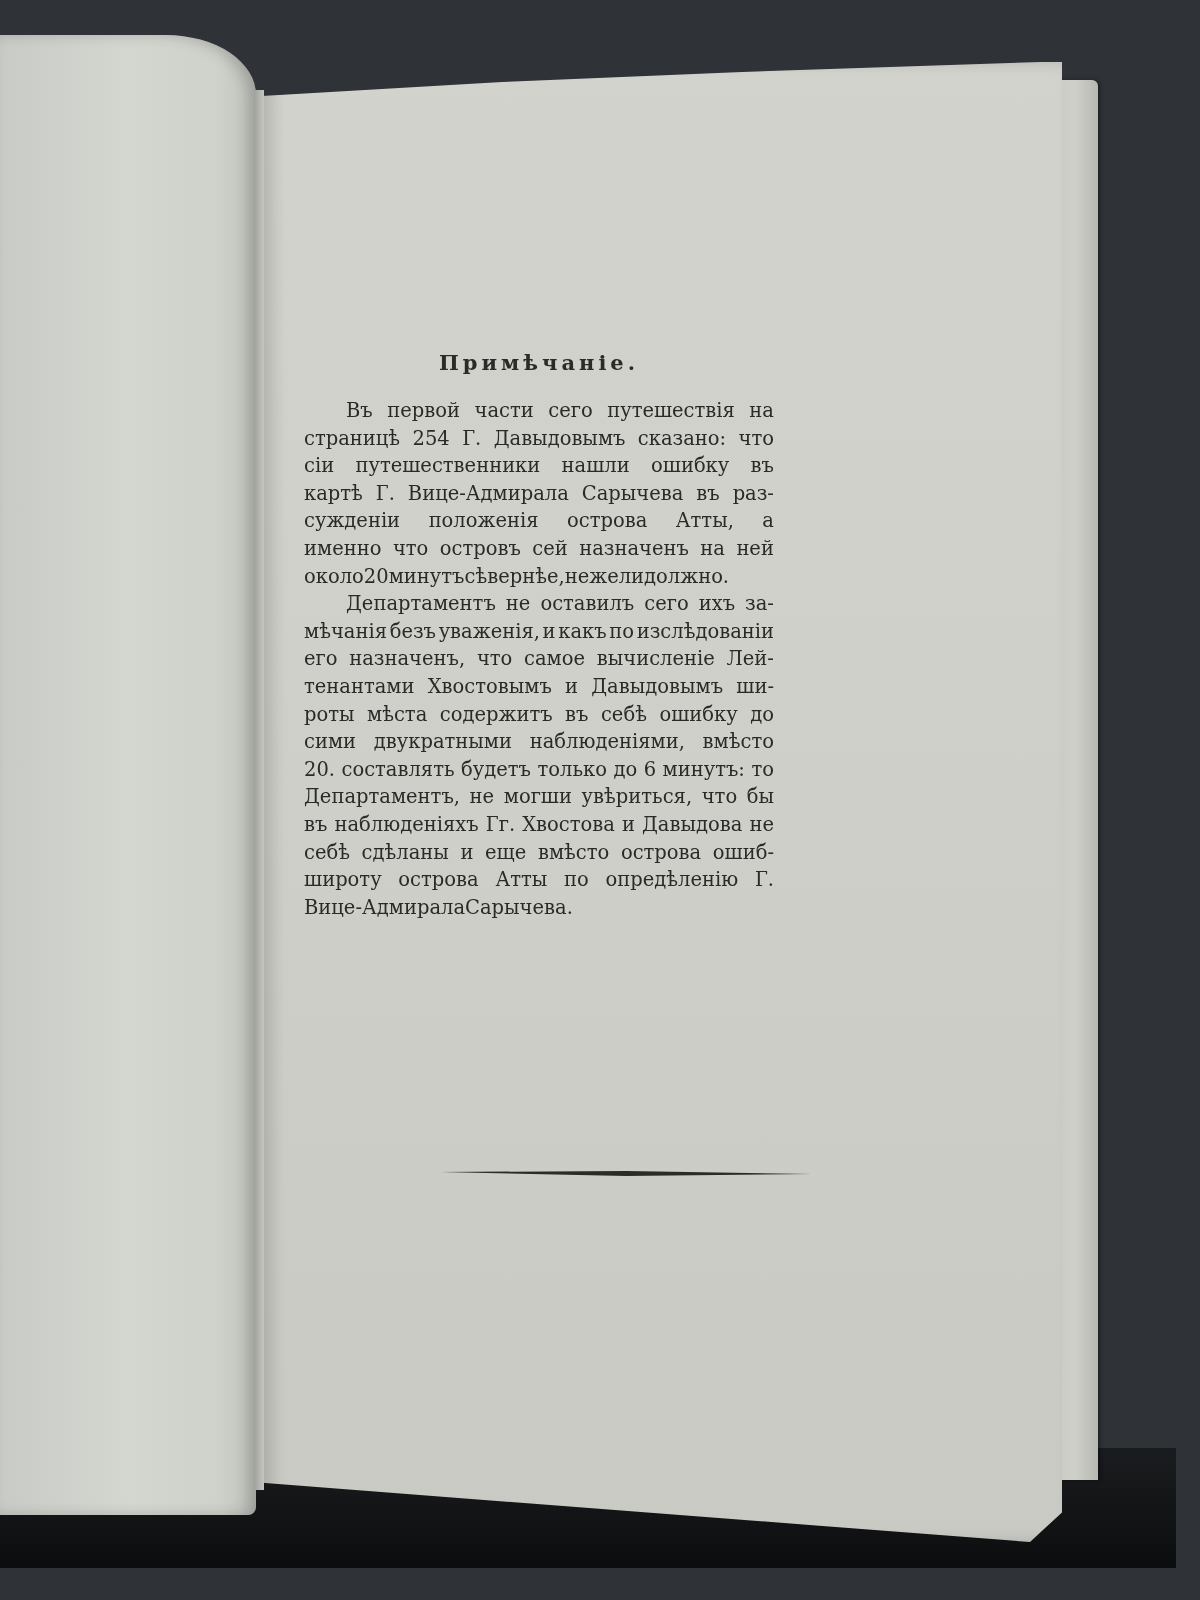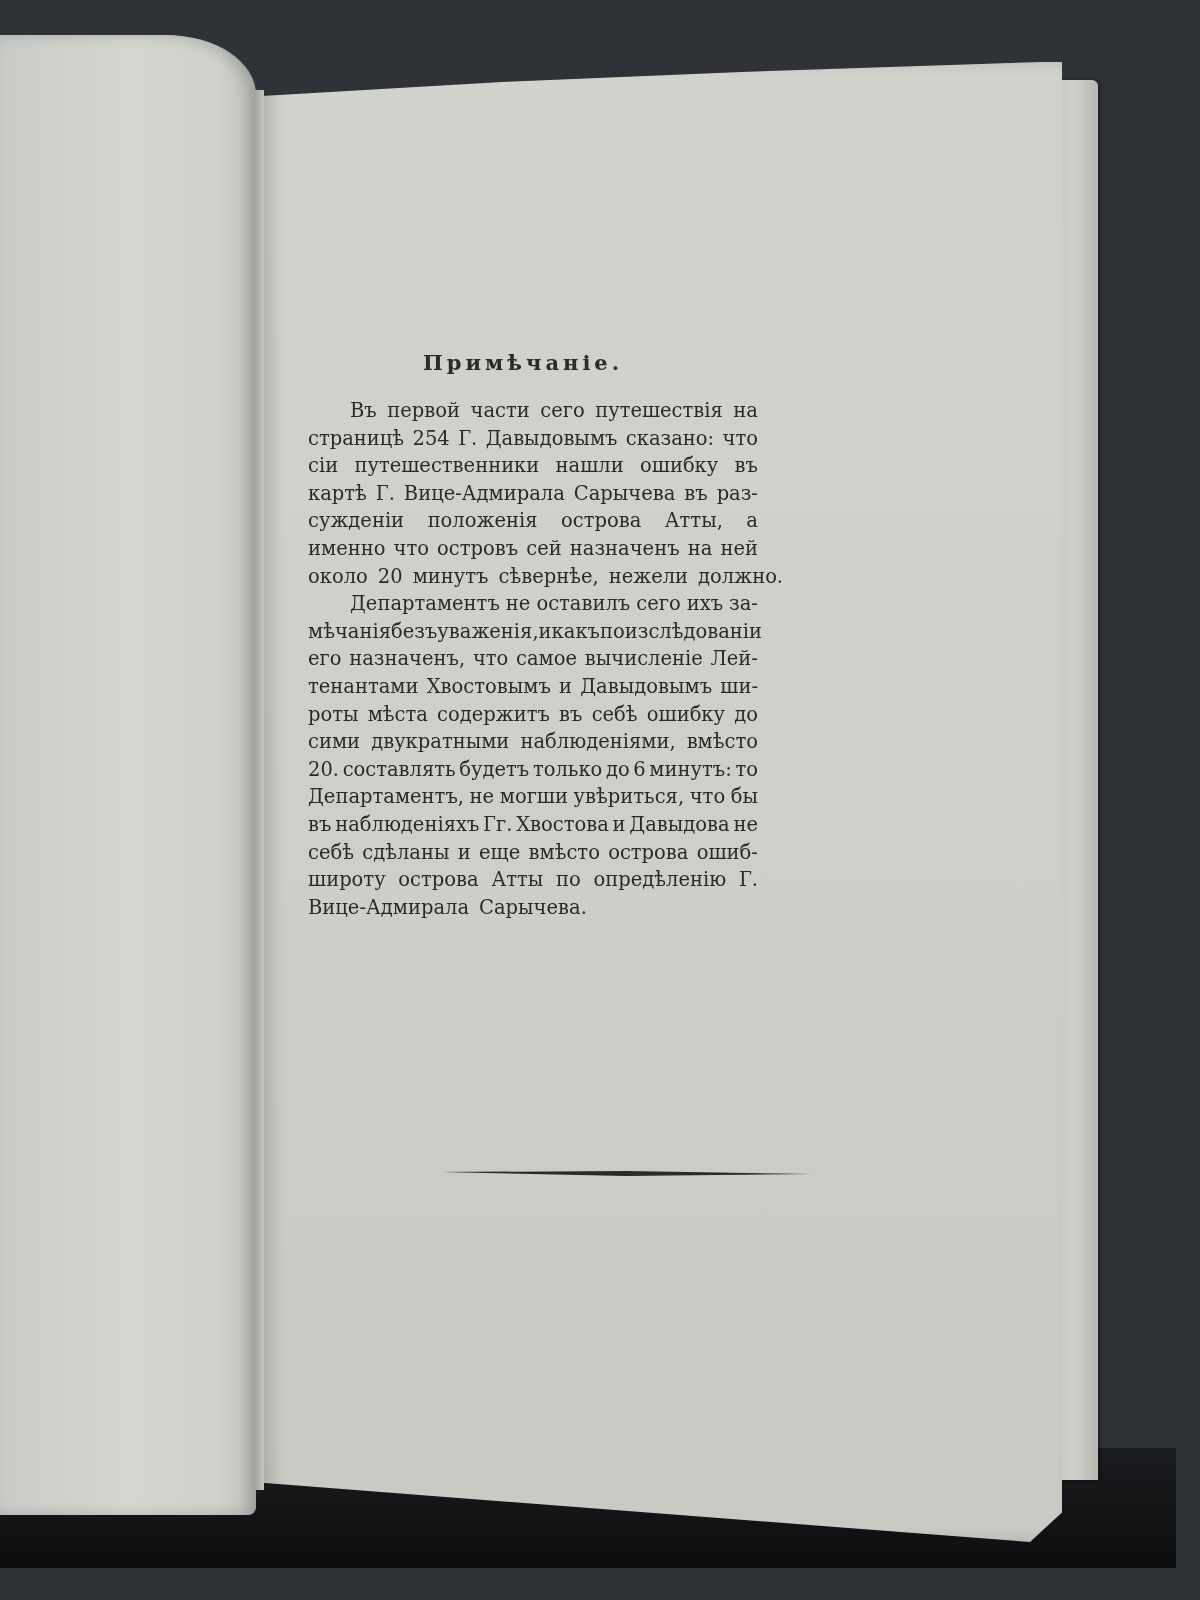--- a/index.html
+++ b/index.html
@@ -30,36 +30,36 @@
     position: absolute; left: 262px; top: 62px; width: 800px; height: 1480px;
     background: linear-gradient(180deg, #d2d3cd 0%, #cfd0ca 40%, #c9cac4 100%);
     clip-path: polygon(0 34px, 30% 20px, 60% 10px, 97.5% 0, 100% 0, 100% 98%, 96% 100%, 0 96%);
     box-shadow: inset 10px 0 16px rgba(0,0,0,0.15);
   }
   .gutter {
     position: absolute; left: 254px; top: 90px; width: 10px; height: 1400px;
     background: linear-gradient(90deg, #9fa19b, #c5c6c0);
   }
   .text-block {
-    position: absolute; left: 288px; top: 350px; width: 470px;
+    position: absolute; left: 304px; top: 350px; width: 470px;
     color: #2a2a28;
   }
   .title {
     text-align: center; font-size: 21px; letter-spacing: 4px;
     margin: 0 0 22px 0; font-weight: bold; color: #2b2b29;
   }
   .line {
     font-size: 19.5px; line-height: 27.6px;
     text-align: justify; text-align-last: justify;
     white-space: nowrap;
-    display: flex; justify-content: space-between; margin-left: 20px;
+    display: flex; justify-content: space-between;
   }
   .line span.w { display: inline-block; }
   .line.indent { padding-left: 42px; }
-  .line.last { justify-content: flex-start; gap: 10px; }
+  .line.last { justify-content: flex-start; gap: 0; }
   .rule {
     position: absolute; left: 440px; top: 1170px; width: 372px; height: 6px;
   }
 </style>
 </head>
 <body>
 
 <div class="bg-bottom"></div>
 <div class="left-page"></div>
 <div class="right-page-stack"></div>

